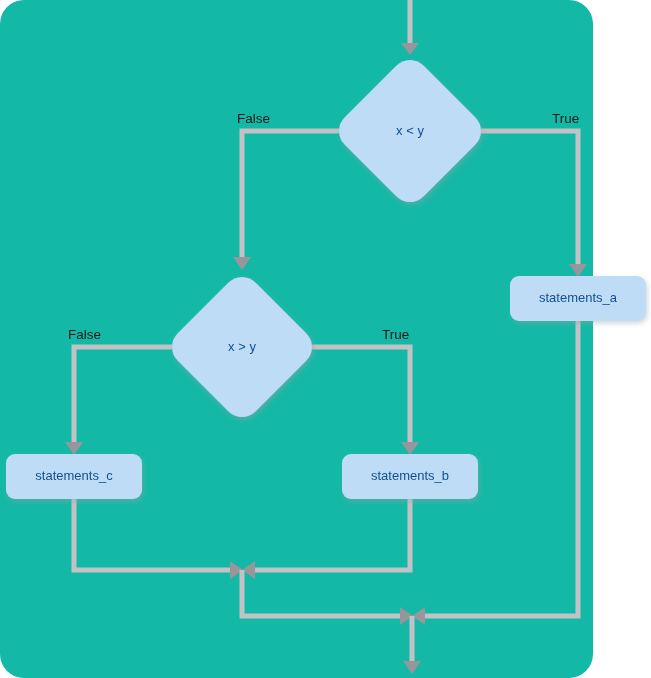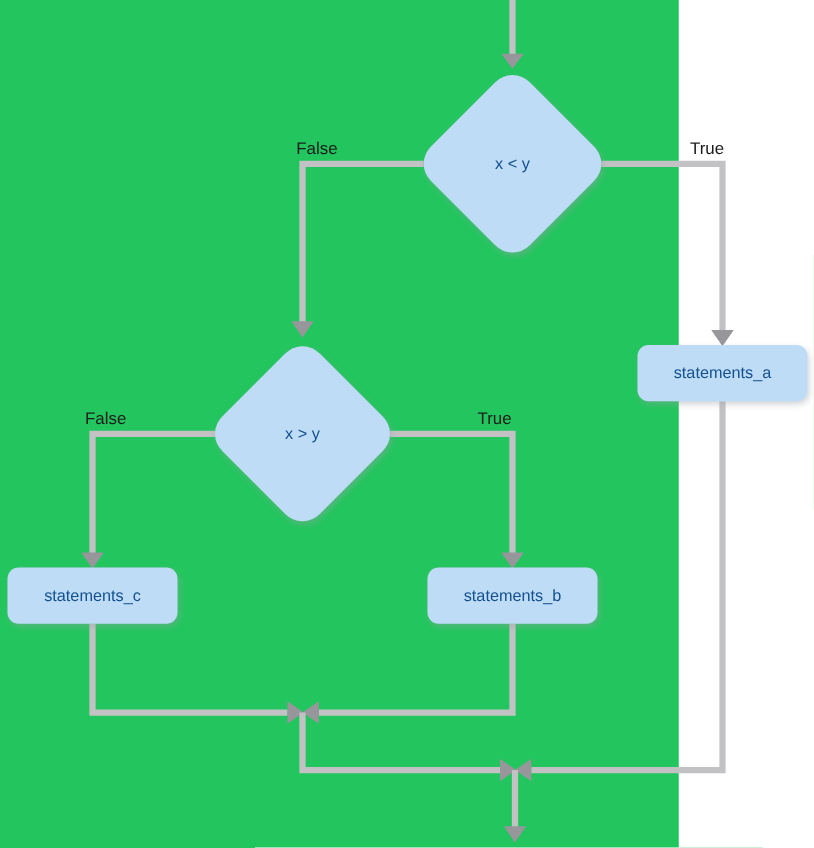--- a/index.html
+++ b/index.html
@@ -8,23 +8,24 @@
     background: #ffffff;
   }
   body {
     width: 651px;
     height: 678px;
     font-family: "Liberation Sans", sans-serif;
     overflow: hidden;
   }
   #flowchart-root {
     position: relative;
-    width: 543px;
+    width: 593px;
     height: 678px;
-    background: #22c55e;
+    background: #14b8a6;
+    border-radius: 24px;
   }
   svg#flow-svg {
     display: block;
     width: 651px;
     height: 678px;
   }
   .node-shape {
     filter: url(#nodeShadow);
   }
   .node-label {

